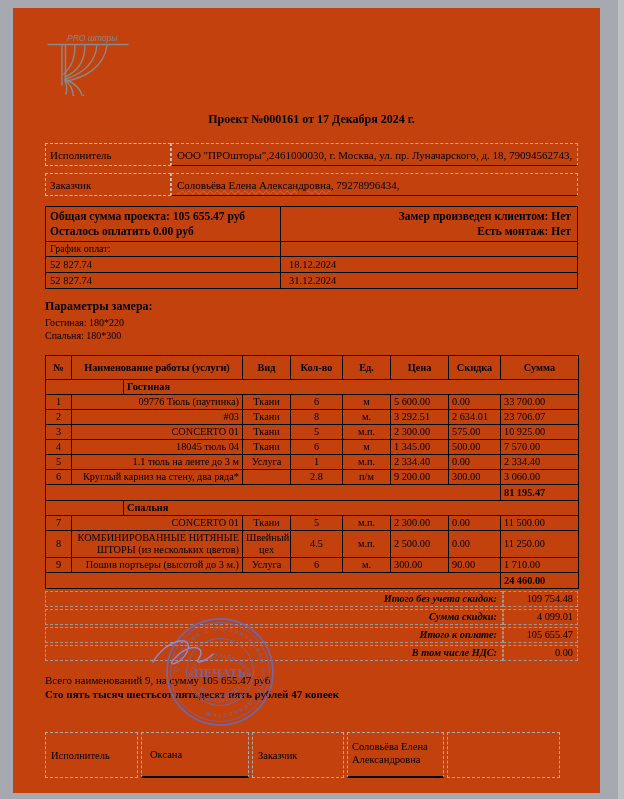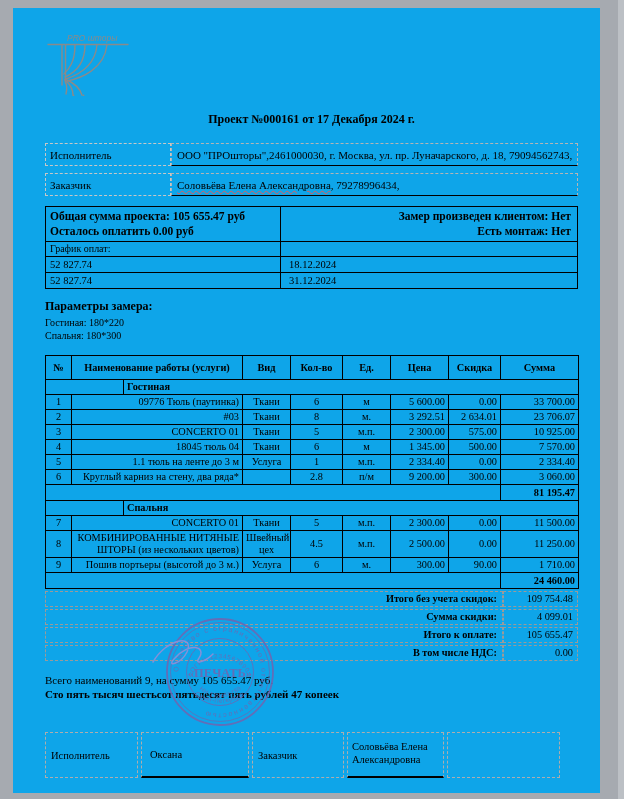--- a/index.html
+++ b/index.html
@@ -5,21 +5,21 @@
   html,body { margin:0; padding:0; }
   body {
     width:624px; height:799px; position:relative; overflow:hidden;
     background:#a6aab0;
     font-family:"Liberation Serif","DejaVu Serif",serif;
     color:#000;
   }
   .edge-strip { position:absolute; right:0; top:0; width:6px; height:100%; background:#bcc0c5; }
   .page {
     position:absolute; left:13px; top:8px; width:587px; height:785px;
-    background:#0ea5e9; box-sizing:border-box;
+    background:#c2410c; box-sizing:border-box;
     padding:24px 22px 16px 32px;
   }
   
   .logo-block { height:64px; }
   
   .doc-title { text-align:center; font-weight:bold; font-size:12px; margin:16px 0 16px; }
   
   .party-row { display:flex; margin-bottom:7px; font-size:11px; line-height:14px; }
   .party-label { width:116px; border:1px dashed #c7c7c7; padding:4px 4px 3px; }
   .party-value {
@@ -39,31 +39,31 @@
   .pay-date { font-size:10.5px; padding:2px 8px; }
   
   .params { margin-top:10px; }
   .params-title { font-weight:bold; font-size:12px; margin-bottom:2px; }
   .param-line { font-size:10px; line-height:13px; }
   
   .items-table { width:533px; border-collapse:collapse; margin-top:13px; table-layout:fixed;
     font-size:10.3px; }
   .items-table th { border:1px solid #000; font-weight:bold; padding:6px 1px; font-size:10.3px; }
   .items-table td { border:1px solid #000; padding:1px 3px; line-height:12px; vertical-align:middle; }
-  .ta-c { text-align:center; } .ta-r { text-align:right; } .ta-l { text-align:right; }
+  .ta-c { text-align:center; } .ta-r { } .ta-l { text-align:right; }
   .section-row td { position:relative; font-weight:bold; padding:1px 3px 1px 81px; }
   .section-row td::before { content:""; position:absolute; left:77px; top:-1px; bottom:-1px;
     border-left:1px solid #000; }
   .subtotal-row td { height:13px; }
   .subtotal-val { font-weight:bold; }
   
   .totals { width:533px; margin-top:2px; font-size:10.3px; }
   .totals-row { display:flex; margin-bottom:2px; }
   .totals-label { width:446px; border:1px dashed #9a9a9a; font-weight:bold; text-align:right;
-    padding:1px 5px 2px; }
+    padding:1px 5px 2px;font-style:italic; }
   .totals-value { flex:1; border:1px dashed #9a9a9a; text-align:right; padding:1px 4px 2px; }
   
   .footer-line1 { margin-top:13px; font-size:11px; }
   .footer-line2 { font-weight:bold; font-size:11px; margin-top:2px; }
   
   .sign-row { display:flex; gap:3px; margin-top:32px; font-size:10.5px; }
   .sign-cell { border:1px dashed #adadad; height:46px; box-sizing:border-box; }
   .w1 { width:93px; } .w2 { width:108px; } .w3 { width:92px; } .w4 { width:97px; } .w5 { width:113px; }
   .sign-label { display:flex; align-items:center; padding-left:5px; }
   .sign-script { border-bottom:2px solid #000; display:flex; align-items:center; padding-left:8px; }

